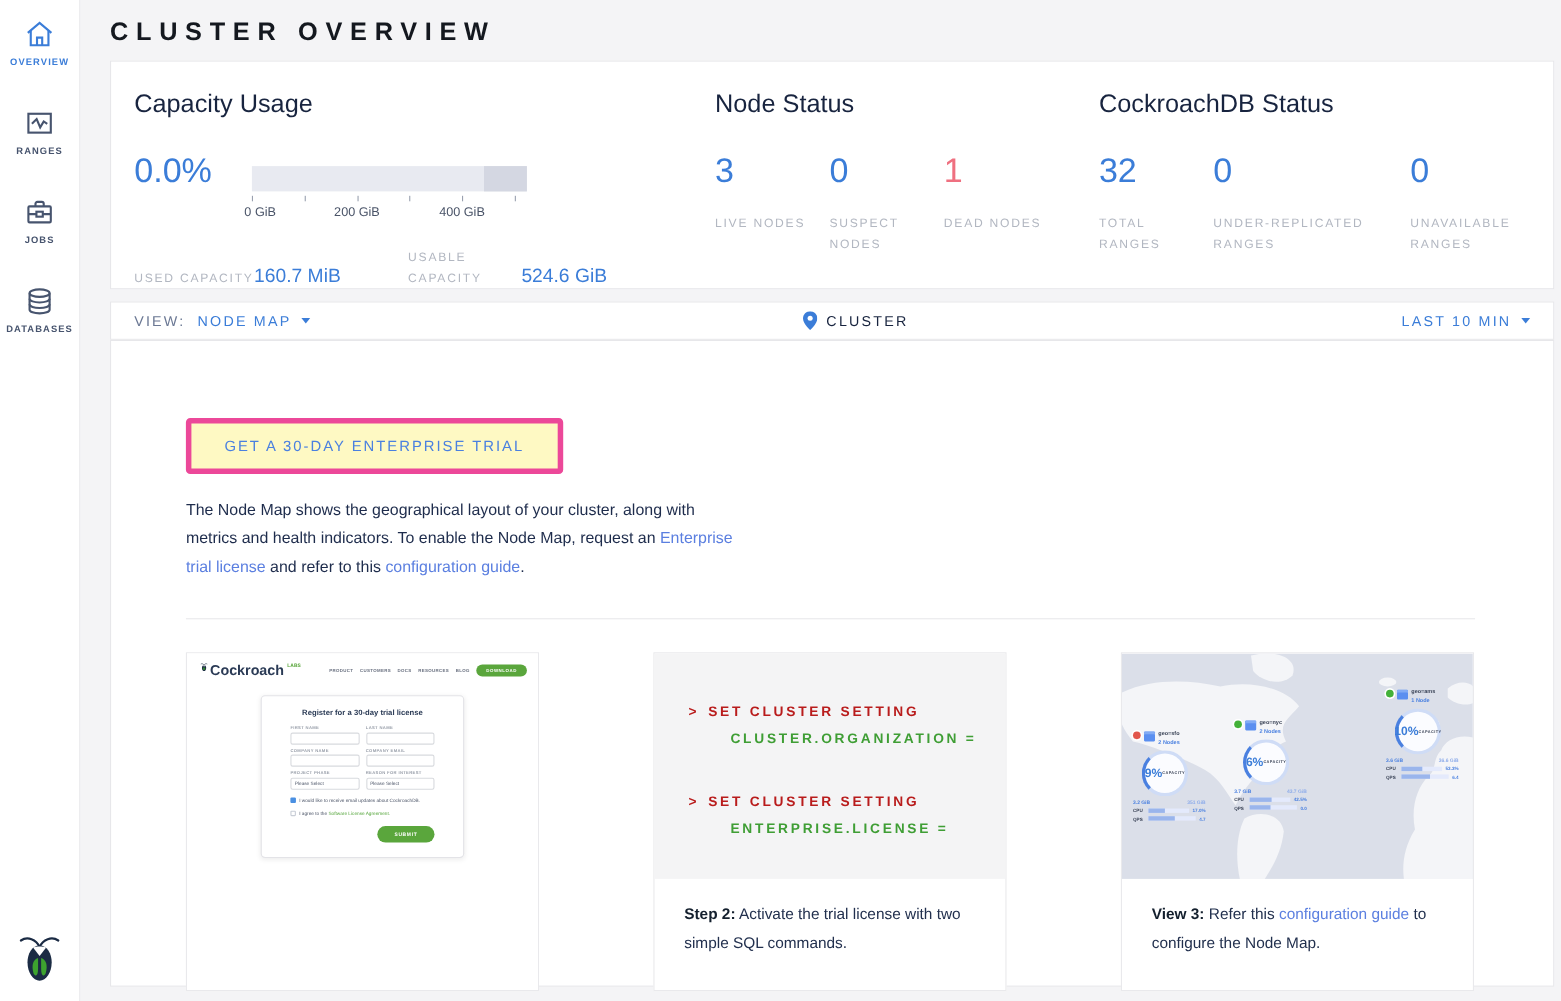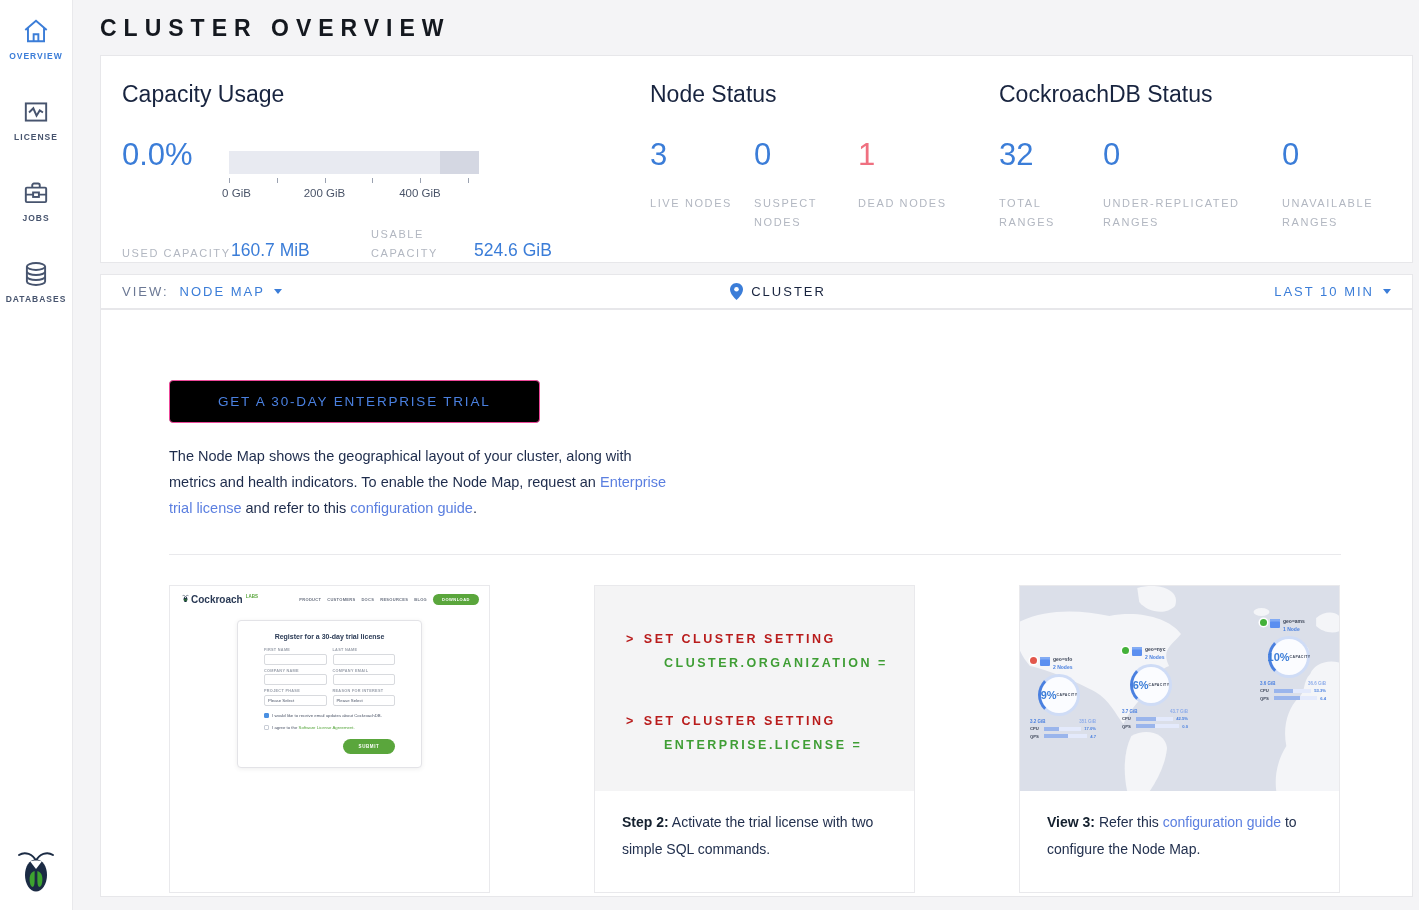--- a/index.html
+++ b/index.html
@@ -69,40 +69,40 @@
   .vb-view-label { color:#6b7894; margin-right:11px; }
   .vb-blue { color:#3b7dd8; cursor:pointer; display:flex; align-items:center; }
   .caret { display:inline-block; width:0; height:0; border-left:4px solid transparent; border-right:4px solid transparent; border-top:5px solid #3b7dd8; margin-left:9px; }
   .vb-cluster { color:#18243f; margin-left:8px; }
   .pin-icon { width:13px; height:17px; }
   
   .main-card { height:588px; padding:68px 71px 0 68px; margin-top:0; }
   .main-head-row { display:flex; justify-content:space-between; align-items:flex-start; }
   .main-heading { font-size:22.5px; font-weight:600; color:#14181f; }
   .trial-btn {
-    background:#000000; border:1px solid #ec4899; border-radius:4px;
+    background:#fef9c3; border:5px solid #ec4899; border-radius:4px;
     color:#4a80e0; font-size:13.5px; letter-spacing:1.8px; font-weight:500;
-    padding:13px 48px; cursor:pointer; margin-top:2px;
+    padding:13px 30px; cursor:pointer; margin-top:2px;
     font-family:"Liberation Sans", sans-serif;
   }
   .main-desc { width:505px; margin-top:20px; font-size:14.5px; line-height:26px; color:#1e2c4c; }
   .main-desc a, .cap-link { color:#5b7fe0; text-decoration:none; cursor:pointer; }
   .main-divider { border:none; border-top:1px solid #e9e9ec; margin-top:33px; }
   
   .steps-row { display:flex; gap:104px; margin-top:30px; }
   .step-card { width:321px; height:308px; border:1px solid #e9e9ec; background:#fff; }
   .step-media { height:205px; position:relative; overflow:hidden; }
   .step-caption { padding:18px 27px 0 27px; font-size:14px; line-height:26.5px; color:#22304e; }
   .step-caption b { color:#14202e; }
   
   .mini-site { background:#fff; height:100%; }
   .mini-header { display:flex; justify-content:space-between; align-items:center; padding:8px 10px 0 12px; }
   .mini-logo { display:flex; align-items:flex-start; gap:2px; }
   .mini-logo svg { width:7px; height:9px; }
-  .mini-logo-text { font-size:10px; font-weight:bold; color:#2a3a55; }
+  .mini-logo-text { font-size:13px; font-weight:bold; color:#2a3a55; }
   .mini-logo-suffix { font-size:4.5px; font-weight:bold; color:#5aa63c; margin-left:1px; }
   .mini-nav { display:flex; align-items:center; gap:6px; }
   .mini-nav-link { font-size:4px; font-weight:bold; letter-spacing:0.3px; color:#6a7180; cursor:pointer; }
   .mini-download { background:#5aa63c; color:#fff; border-radius:8px; padding:3px 9px; font-size:4px; font-weight:bold; letter-spacing:0.5px; cursor:pointer; }
   .mini-form {
     width:185px; margin:15px auto 0 auto; background:#fff;
     border:1px solid #e3e3e7; border-radius:4px;
     box-shadow:0 1px 5px rgba(0,0,0,0.07);
     padding:12px 26px 13px 26px;
   }
@@ -161,21 +161,21 @@
     </span>
     <span class="nav-label">OVERVIEW</span>
   </div>
   <div class="nav-item">
     <span class="nav-icon">
       <svg viewBox="0 0 28 28">
           <rect x="4.5" y="6" width="19" height="16"></rect>
           <polyline points="7.5,14.5 11.5,10.5 14.5,17.5 17.5,12.5 20.5,14.5"></polyline>
         </svg>
     </span>
-    <span class="nav-label">LICENSE</span>
+    <span class="nav-label">RANGES</span>
   </div>
   <div class="nav-item">
     <span class="nav-icon">
       <svg viewBox="0 0 28 28">
           <rect x="4.5" y="9" width="19" height="13.5" rx="1"></rect>
           <path d="M10.5 9 V6.8 C10.5 5.9 11.2 5.2 12.1 5.2 H15.9 C16.8 5.2 17.5 5.9 17.5 6.8 V9"></path>
           <rect x="11.3" y="13.5" width="5.4" height="4.2"></rect>
           <path d="M4.5 15.5 H11.3 M16.7 15.5 H23.5"></path>
         </svg>
     </span>

